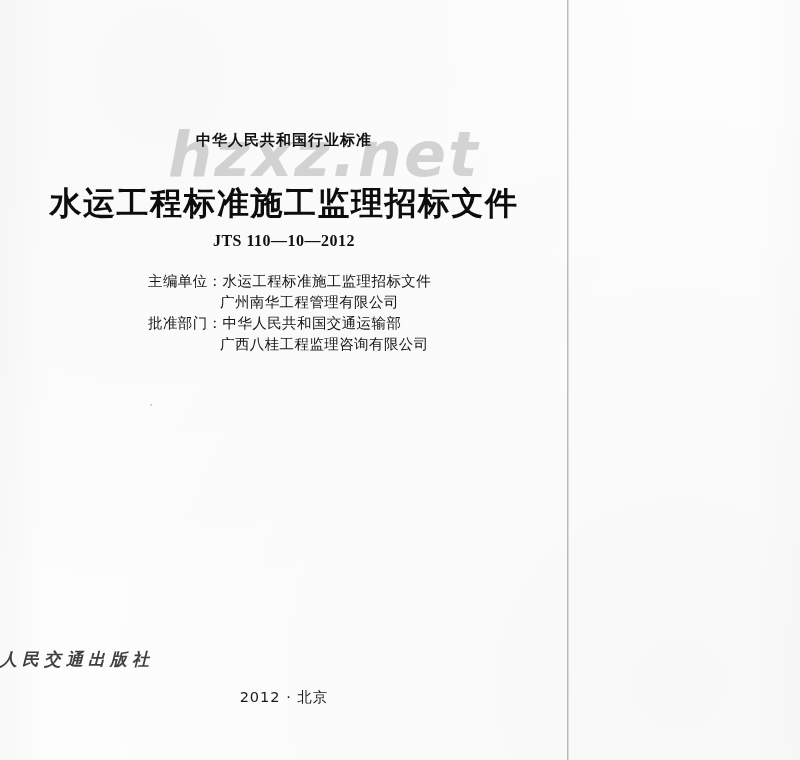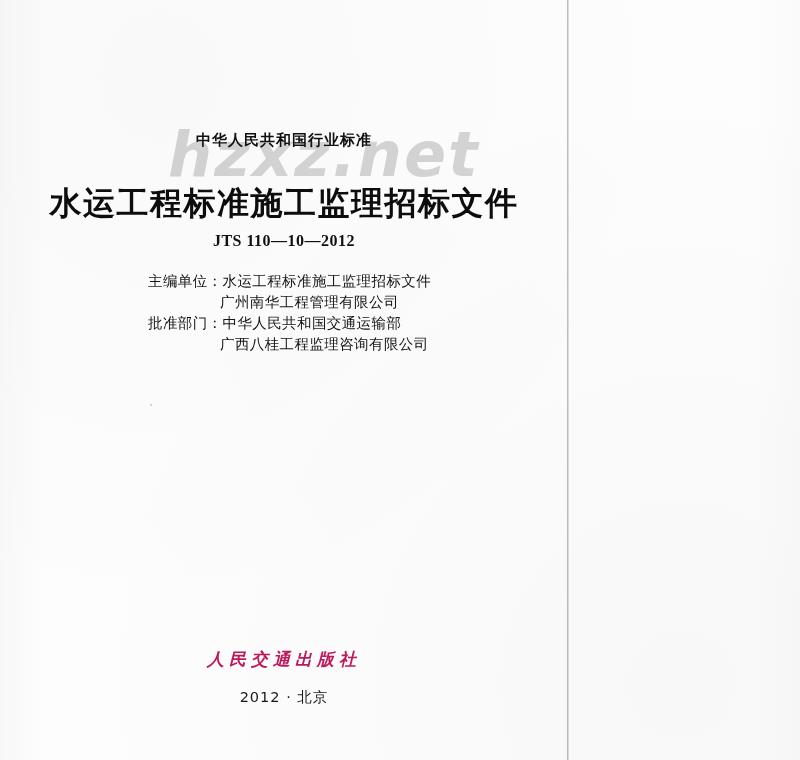--- a/index.html
+++ b/index.html
@@ -129,26 +129,26 @@
   }
   .meta-row.indented {
     padding-left: 72px;
   }
 
   .publisher {
     position: absolute;
     top: 648px;
     left: 0;
     width: 568px;
-    text-align: center;
+    text-align: left;
     font-family: "DejaVu Sans", "Liberation Sans", sans-serif;
     font-size: 17px;
     font-weight: 700;
     letter-spacing: 5px;
-    color: #be185d;
+    color: #404040;
     font-style: italic;
   }
 
   .place-year {
     position: absolute;
     top: 688px;
     left: 0;
     width: 568px;
     text-align: center;
     font-family: "DejaVu Sans", "Liberation Sans", sans-serif;

